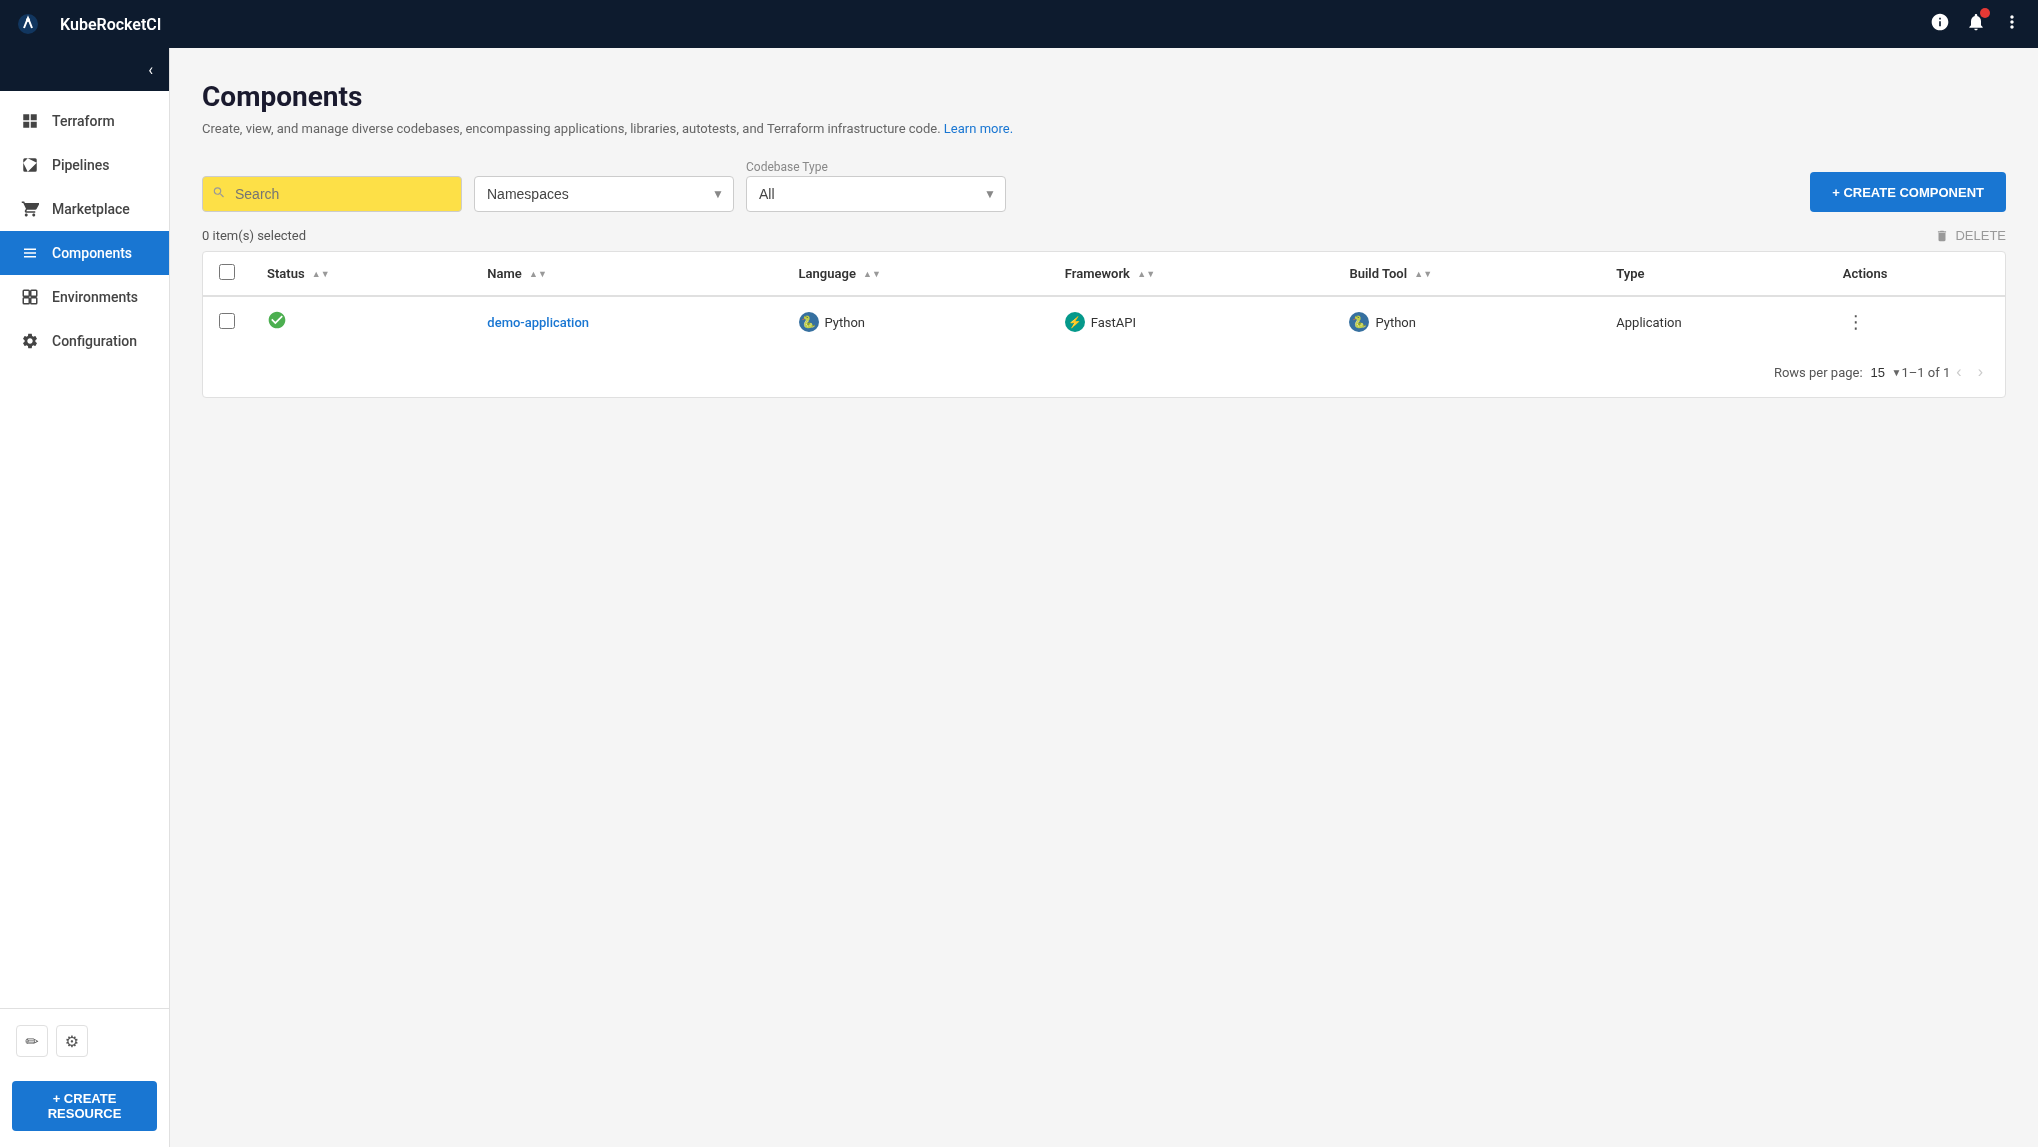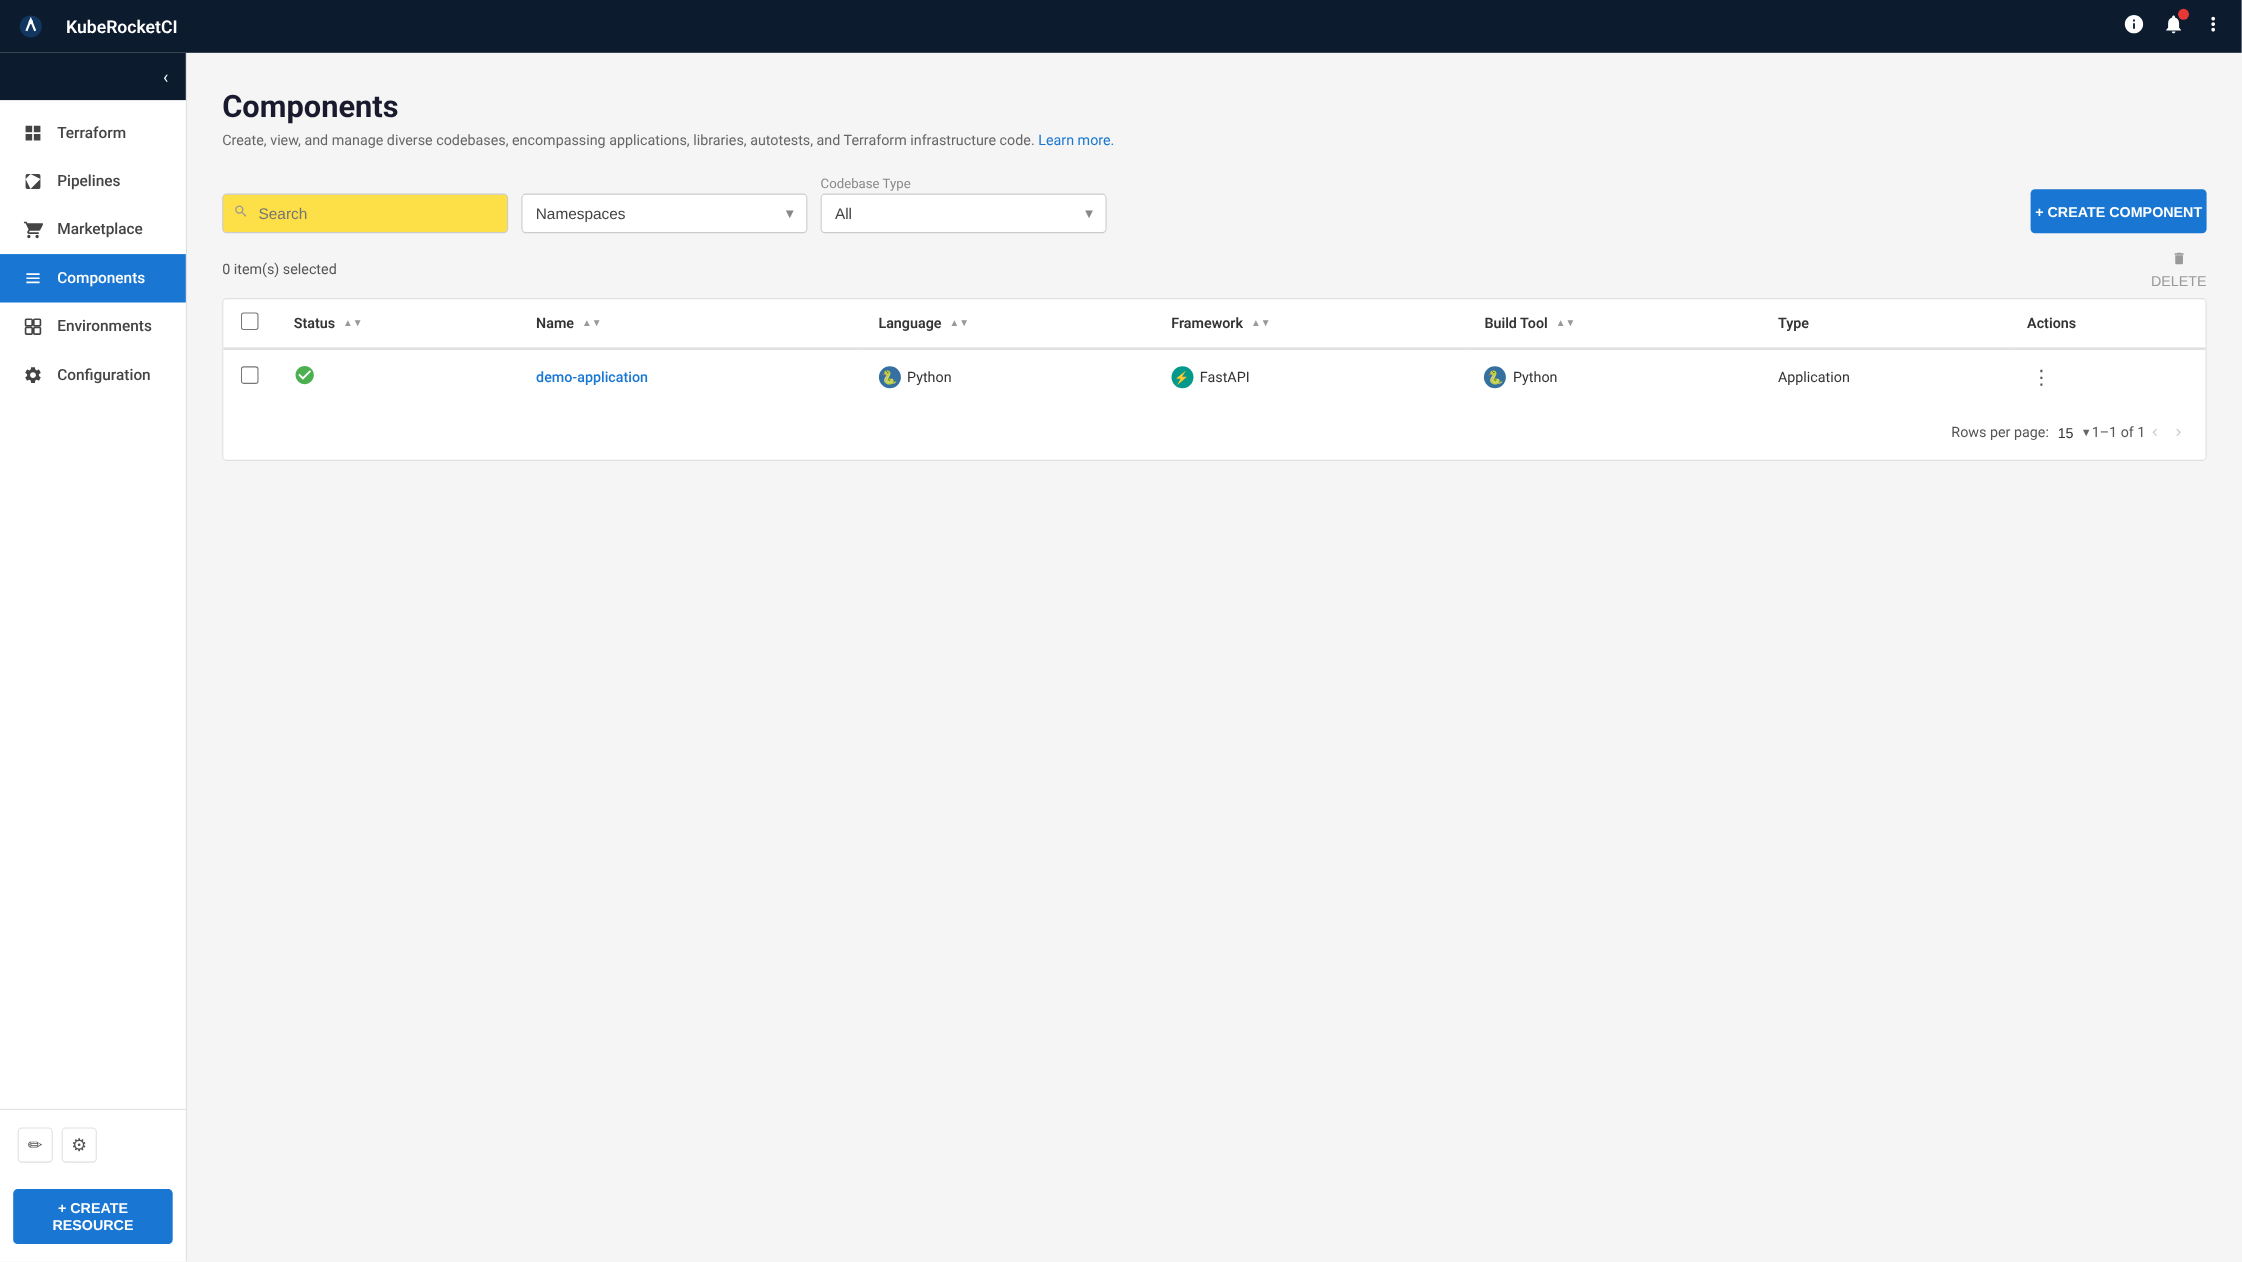--- a/index.html
+++ b/index.html
@@ -237,21 +237,21 @@
       flex: 0 0 260px;
       display: flex;
       flex-direction: column;
     }
     .create-component-btn {
       margin-left: auto;
       background: #1976d2;
       color: white;
       border: none;
       border-radius: 4px;
-      padding: 10px 4px;
+      padding: 10px 22px;
       cursor: pointer;
       font-size: 13px;
       font-weight: 600;
       display: flex;
       align-items: center;
       gap: 6px;
       white-space: nowrap;
       height: 40px;
     }
 
@@ -268,21 +268,20 @@
     }
     .delete-btn {
       background: transparent;
       border: none;
       cursor: pointer;
       color: #999;
       font-size: 13px;
       display: flex;
       align-items: center;
       gap: 6px;
-      flex-direction: column;
     }
 
     
     .table-container {
       background: white;
       border-radius: 4px;
       border: 1px solid #e0e0e0;
       overflow: hidden;
     }
     table {

